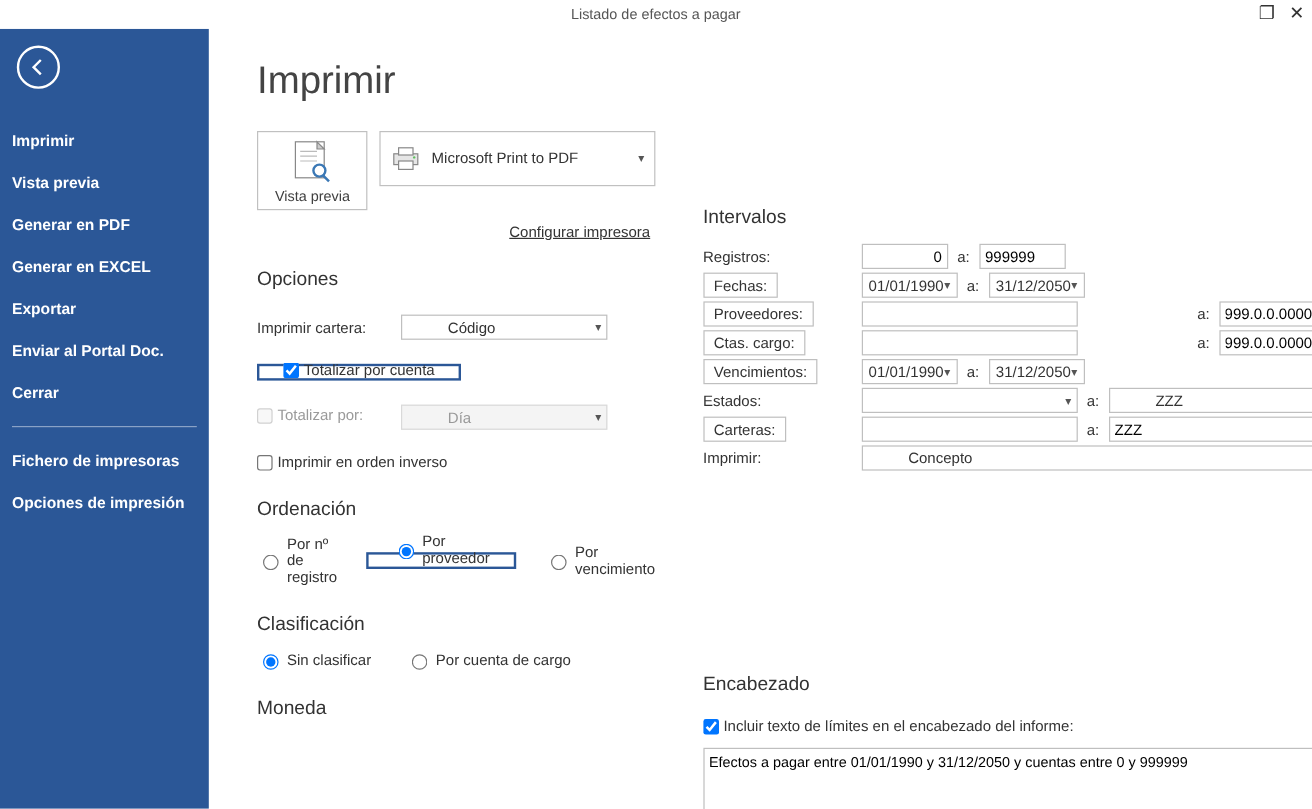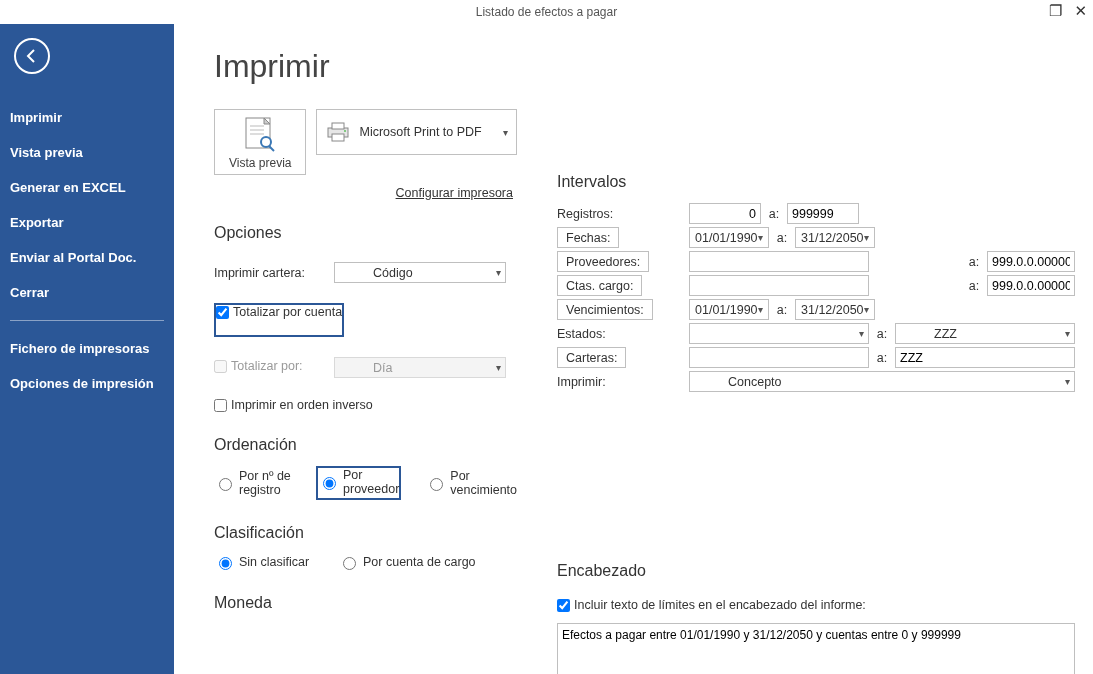--- a/index.html
+++ b/index.html
@@ -32,21 +32,21 @@
   .config-link span{ text-decoration:underline; font-size:12.5px; color:#333; cursor:pointer;}
   .row { display:flex; align-items:center; margin:20px 0; font-size:12.5px;}
   .lbl { width:120px; }
   .select, .input { border:1px solid #bfbfbf; background:#fff; height:21px; font-size:12.5px; padding:0 4px; display:flex; align-items:center; justify-content:space-between;}
   .select { cursor:pointer;padding-left:38px;}
   .select.sm{width:172px}
   .select.disabled{background:#f4f4f4;color:#999;border-color:#d9d9d9}
   .input{ }
   .input.sm{width:72px}
   .input.md{width:88px}
-  .highlight{border:2px solid #2b5797;display:inline-flex;align-items:flex-start;padding:0 0;height:34px}
+  .highlight{border:2px solid #2b5797;display:inline-flex;align-items:flex-end;padding:0 20px;height:14px}
   label.cb{display:inline-flex;align-items:center;gap:4px;font-size:12.5px;cursor:pointer}
   label.cb input{margin:0}
   label.cb.disabled{color:#9a9a9a}
   .radio-row{display:flex;gap:24px;align-items:center;font-size:12.5px;margin:8px 0}
   label.rd{display:inline-flex;align-items:center;gap:4px;cursor:pointer}
   
   .grid { display:grid; grid-template-columns:126px auto; row-gap:3px; column-gap:6px; font-size:12.5px; align-items:center;}
   .btn-field{border:1px solid #bfbfbf;height:21px;display:inline-flex;align-items:center;padding:0 8px;background:#fff;cursor:pointer;font-size:12.5px}
   .a-label{width:18px;text-align:center;font-size:12.5px}
   .flex{display:flex;align-items:center;gap:4px}
@@ -72,20 +72,21 @@
 
   <div class="body">
     <div class="sidebar">
       <div class="back-btn">
         <svg viewBox="0 0 16 16">
             <path d="M10 2 L4 8 L10 14" fill="none" stroke="#fff" stroke-width="2"></path>
           </svg>
       </div>
       <div class="side-link">Imprimir</div>
       <div class="side-link">Vista previa</div>
+      <div class="side-link">Generar en PDF</div>
       <div class="side-link">Generar en EXCEL</div>
       <div class="side-link">Exportar</div>
       <div class="side-link">Enviar al Portal Doc.</div>
       <div class="side-link">Cerrar</div>
       <div class="side-sep"></div>
       <div class="side-link">Fichero de impresoras</div>
       <div class="side-link">Opciones de impresión</div>
     </div>
 
     <div class="main">

